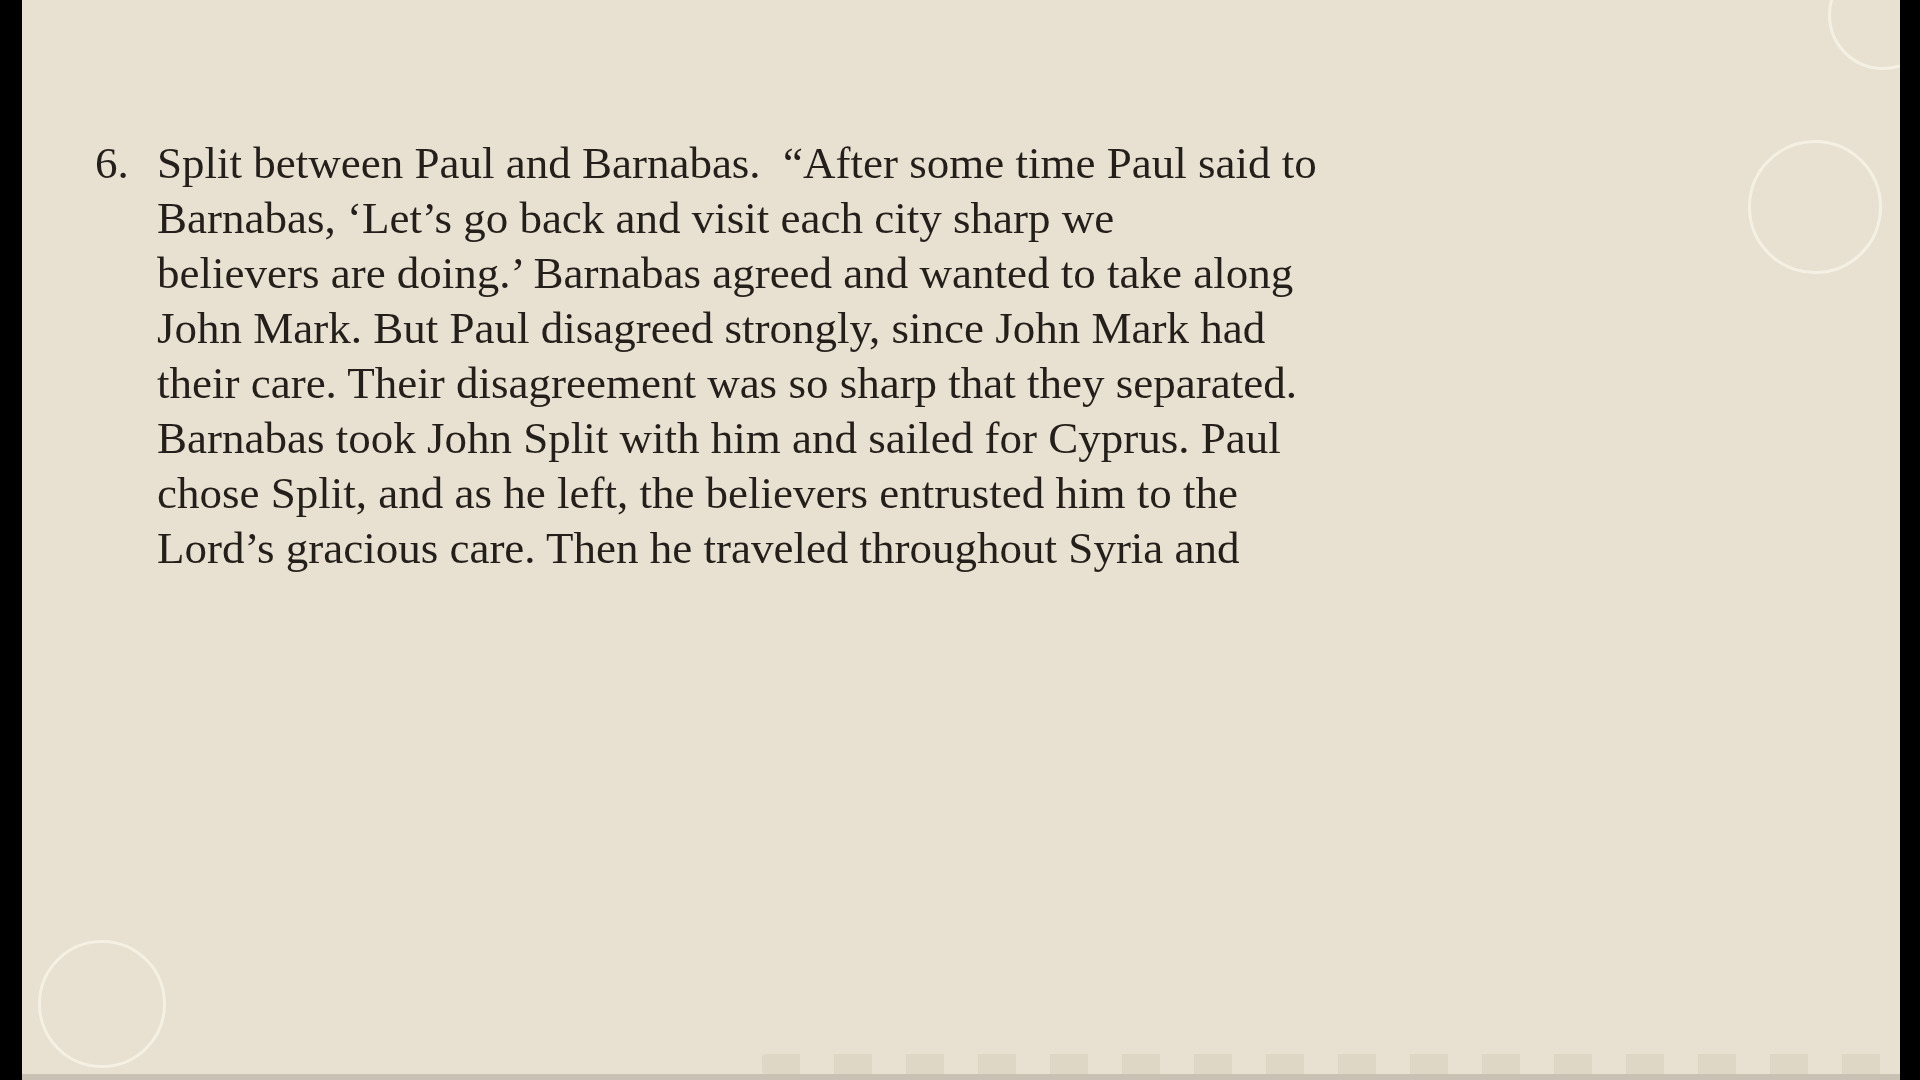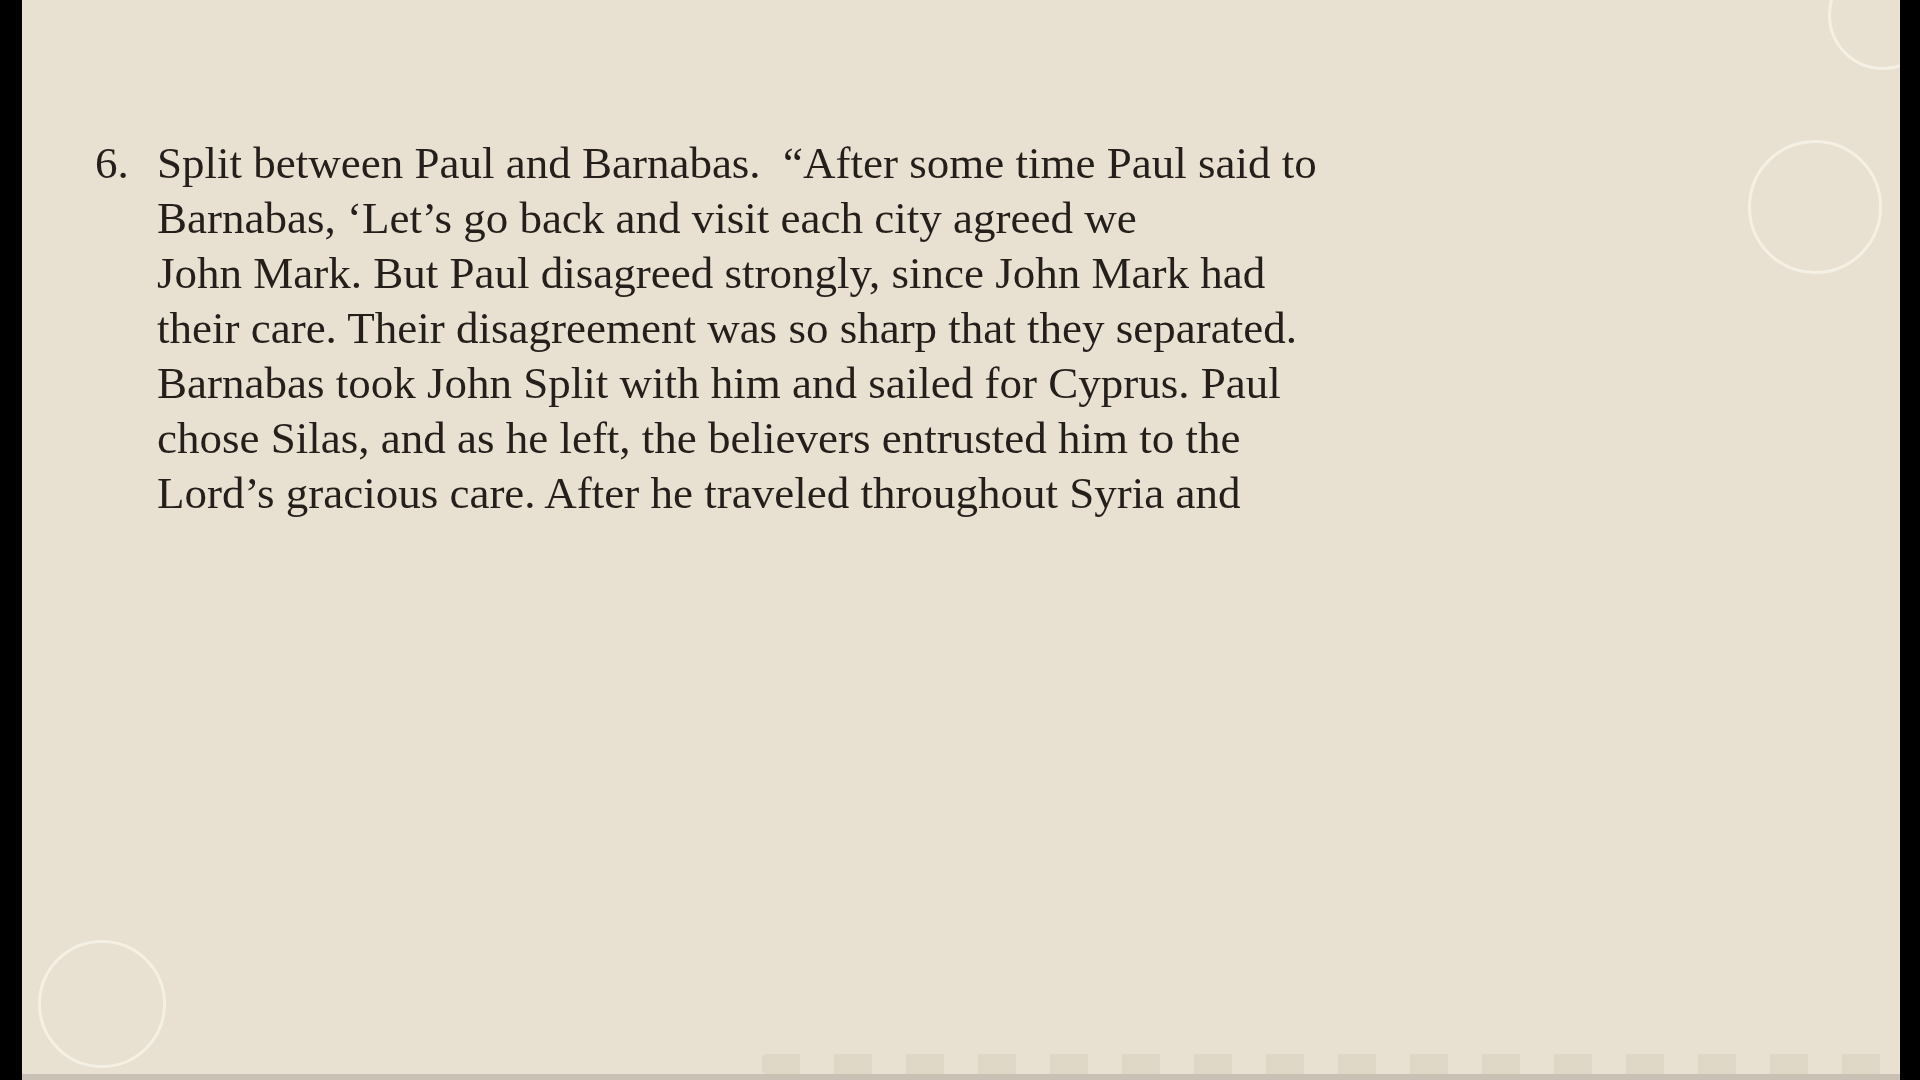--- a/index.html
+++ b/index.html
@@ -107,26 +107,27 @@
     <div class="deco-circle top-right"></div>
     <div class="deco-circle corner-right"></div>
     <div class="deco-circle bottom-left"></div>
     <div class="deco-motif-row"></div>
     <div class="bottom-shade"></div>
 
     <div class="content">
       <div class="list-number">6.</div>
       <div class="lines">
           <div class="line">Split between Paul and Barnabas.  “After some time Paul said to</div>
-          <div class="line">Barnabas, ‘Let’s go back and visit each city agreed we</div>
+          <div class="line">Barnabas, ‘Let’s go back and visit each city sharp we</div>
+          <div class="line">believers are doing.’ Barnabas agreed and wanted to take along</div>
           <div class="line">John Mark. But Paul disagreed strongly, since John Mark had</div>
           <div class="line">their care. Their disagreement was so sharp that they separated.</div>
           <div class="line">Barnabas took John Split with him and sailed for Cyprus. Paul</div>
-          <div class="line">chose Silas, and as he left, the believers entrusted him to the</div>
-          <div class="line">Lord’s gracious care. After he traveled throughout Syria and</div>
+          <div class="line">chose Split, and as he left, the believers entrusted him to the</div>
+          <div class="line">Lord’s gracious care. Then he traveled throughout Syria and</div>
         </div>
     </div>
 
   </div>
 
   <div class="letterbox left"></div>
   <div class="letterbox right"></div>
 
 </div>
 

